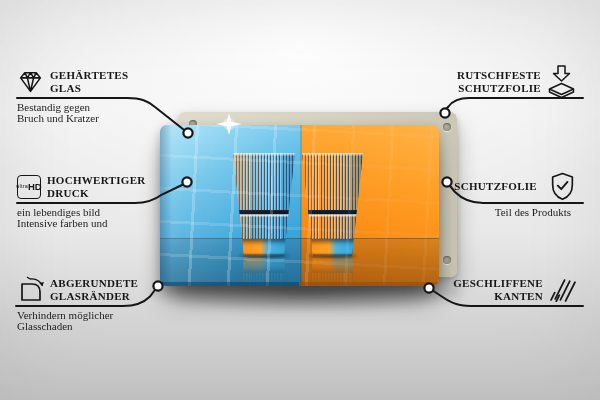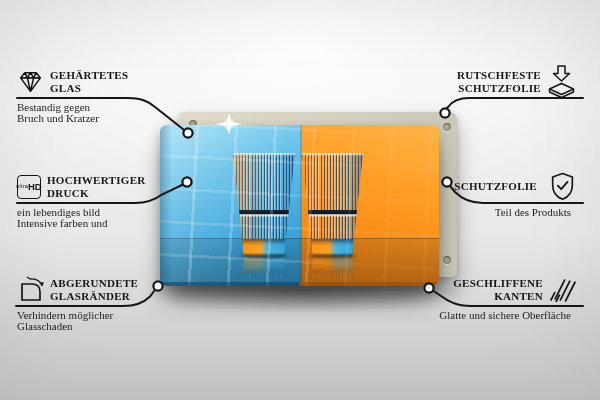--- a/index.html
+++ b/index.html
@@ -275,23 +275,20 @@
 
   <div class="callout co-right r3">
     <div class="hdr">
       <div class="ttl">
         <div>GESCHLIFFENE</div>
         <div>KANTEN</div>
       </div>
       <svg class="icon" width="27" height="25" viewBox="0 0 26 24">
         <path d="M6 21 L15 3 M11 22 L20 4 M16 23 L25 5 M2 22 L5.5 15 M7 23.5 L10 17.5" fill="none" stroke="#161616" stroke-width="1.7" stroke-linecap="round"></path>
       </svg>
-    </div>
-    <div class="sub">
-      <div>Glatte und sichere Oberfläche</div>
     </div>
   </div>
 
   <svg class="overlay" viewBox="0 0 600 400">
     <g fill="none" stroke="#161616" stroke-width="2" stroke-linecap="round">
       <path d="M17 98 H127 C141 98 148 101 155 107 L183.5 129.5"></path>
       <path d="M17 203 H135 C149 203 156 199 162 194.5 L183 184.5"></path>
       <path d="M16 306 H123 C137 306 144 302.5 150 296.5 L154.5 290.5"></path>
       <path d="M583 98 H469 C459 98 452.5 101 448.5 106.5 L446 109"></path>
       <path d="M583 203 H483 C469 203 461 198 455 192 L450.5 186.5"></path>

